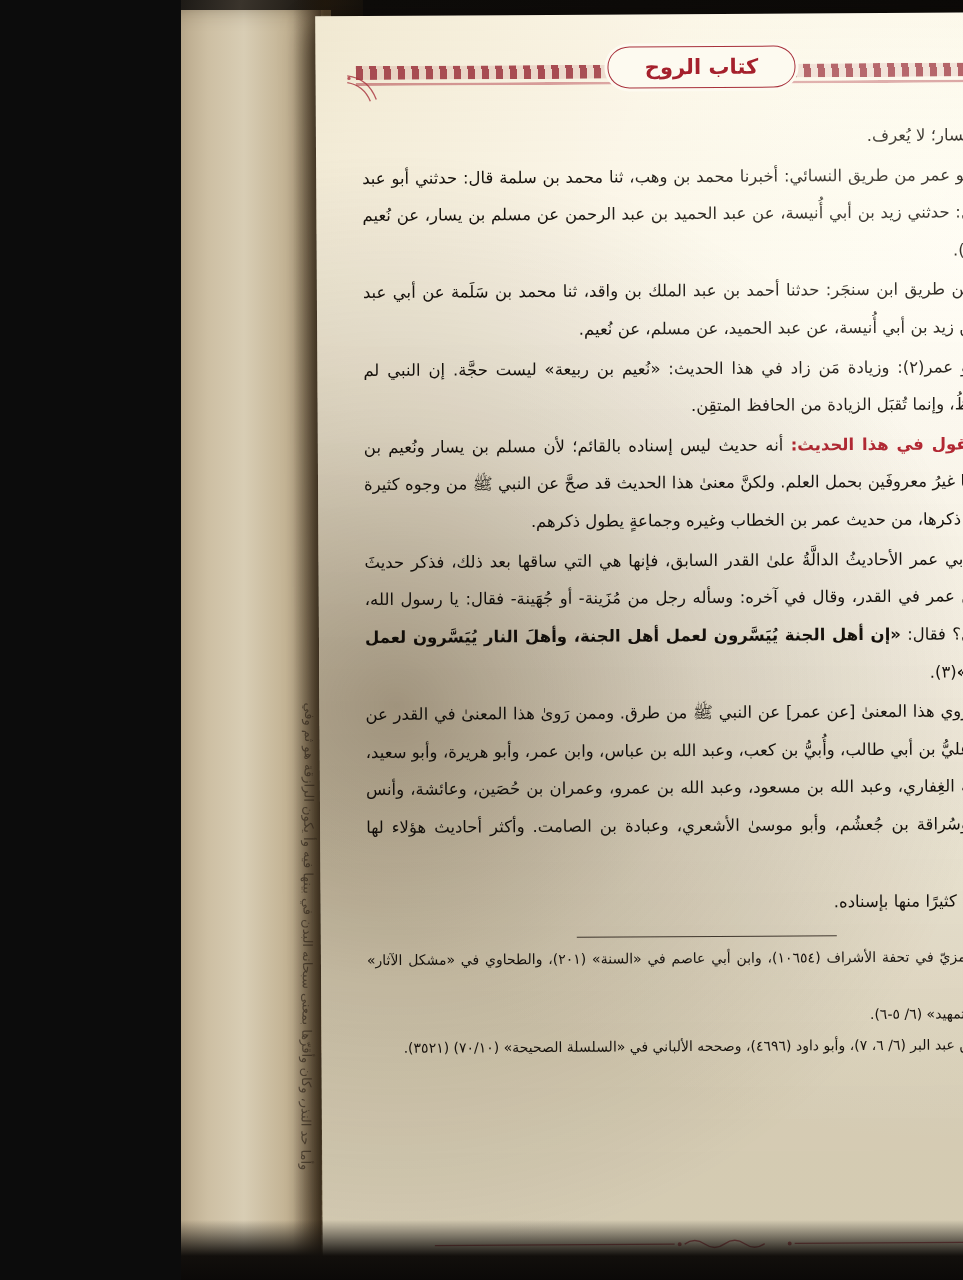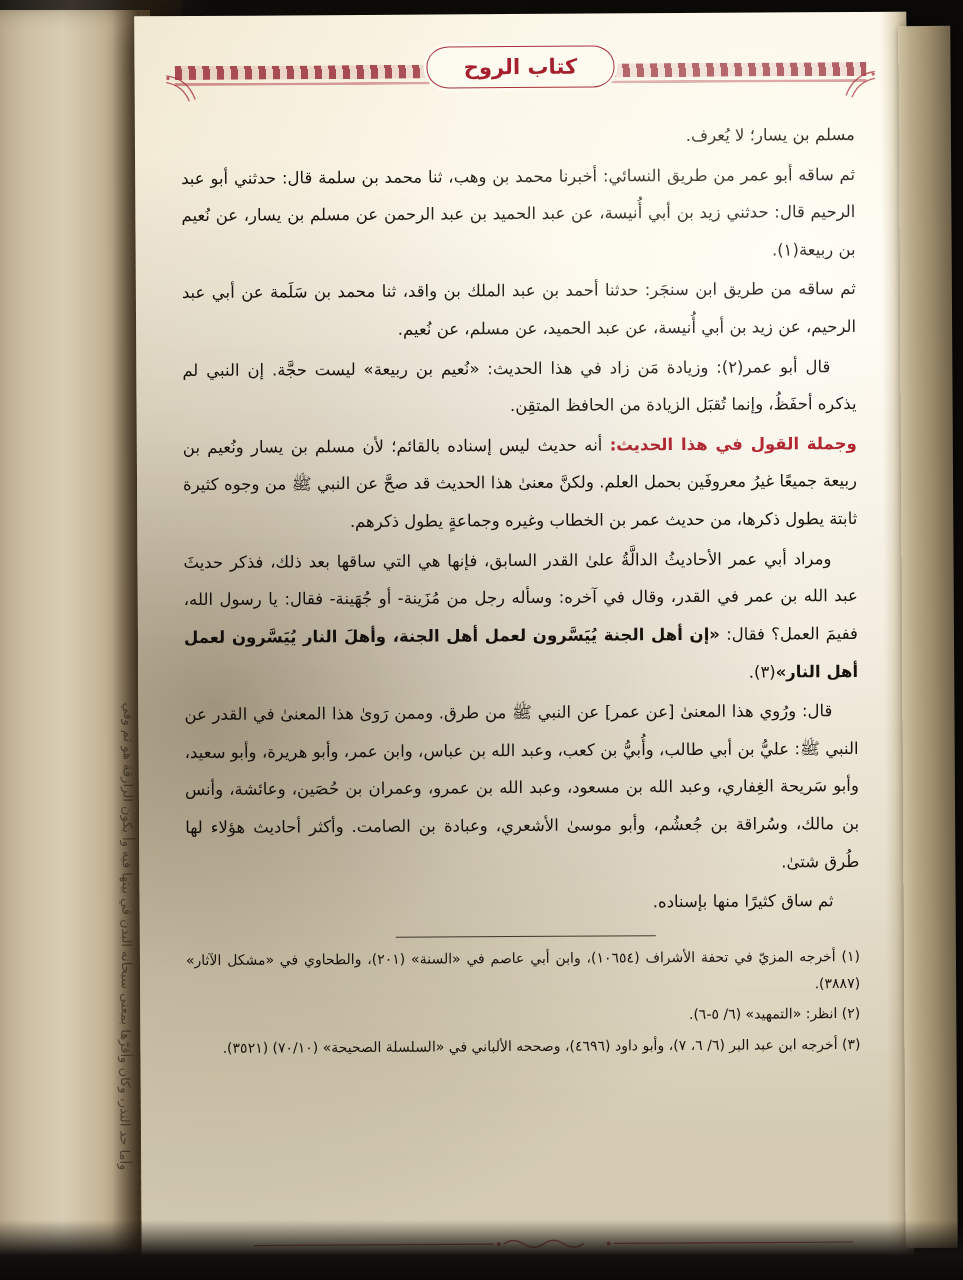--- a/index.html
+++ b/index.html
@@ -2,21 +2,21 @@
 <html lang="ar" dir="rtl"><head>
 <meta charset="utf-8">
 <style>
   html, body {
     margin: 0;
     padding: 0;
     background: #0c0c0c;
   }
   .page-photo {
     position: relative;
-    width: 963px;
+    width: 782px;
     height: 1280px;
     overflow: hidden;
     background: #2b2118;
     font-family: "DejaVu Sans", sans-serif;
   }
 
   
   .backdrop {
     position: absolute;
     inset: 0;

